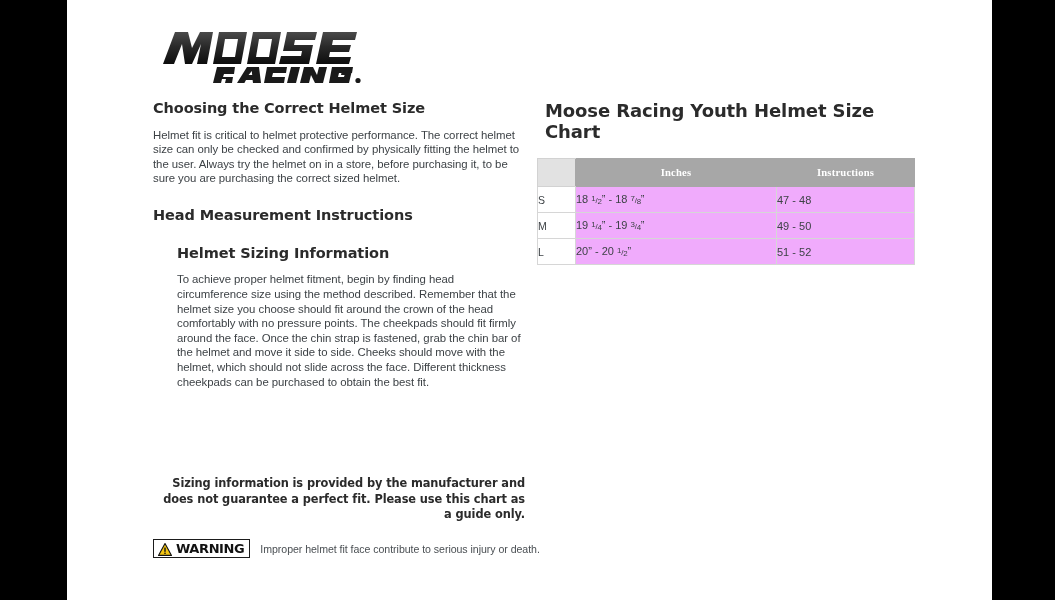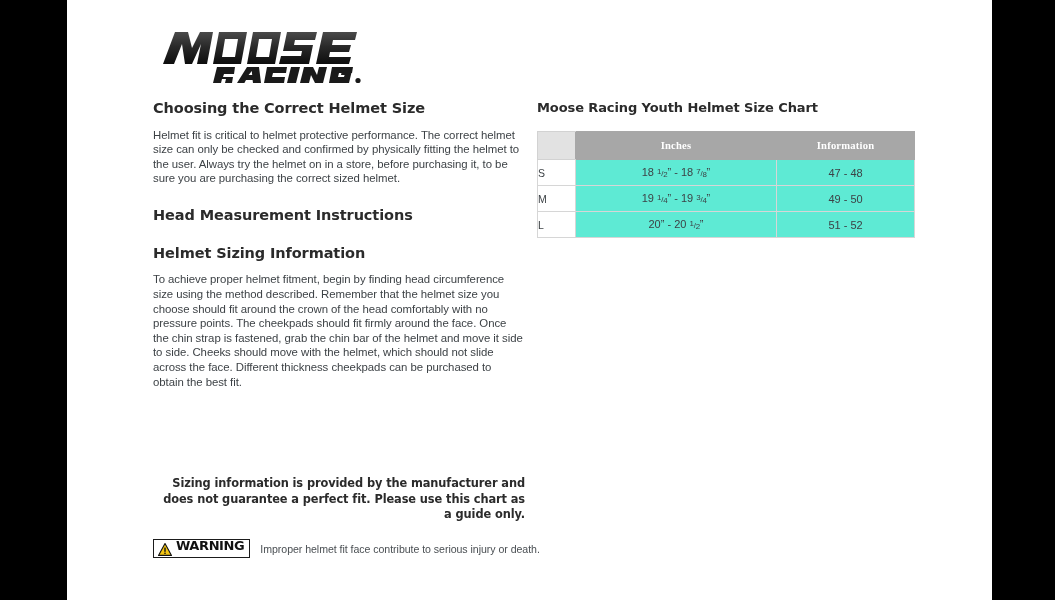--- a/index.html
+++ b/index.html
@@ -56,21 +56,21 @@
   h2.section-title {
     font-family: "DejaVu Sans", sans-serif;
     font-size: 14.5px;
     font-weight: bold;
     color: #2b2b2b;
     margin: 0 0 11px 0;
     letter-spacing: -0.1px;
     line-height: 1.15;
   }
   .sec { margin-bottom: 21px; }
-  .sec:last-child { margin-bottom: 0; }
+  .sec:last-child { margin-bottom: 0; margin-left: 24px; }
 
   p.body {
     font-family: "Liberation Sans", sans-serif;
     font-size: 11.4px;
     line-height: 14.6px;
     color: #3d4246;
     margin: 0;
     letter-spacing: -0.05px;
   }
 
@@ -87,24 +87,24 @@
     position: absolute;
     left: 86px;
     top: 476px;
     width: 372px;
     text-align: right;
   }
 
   
   h2.table-title {
     font-family: "DejaVu Sans", sans-serif;
-    font-size: 13px;
+    font-size: 18px;
     font-weight: bold;
     color: #2b2b2b;
-    margin: 0 0 16px 0;
+    margin: 0 0 16px 8px;
     letter-spacing: -0.1px;
   }
 
   table.size-chart {
     border-collapse: collapse;
     width: 377px;
     table-layout: fixed;
   }
   table.size-chart col.c-size { width: 38px; }
   table.size-chart col.c-in   { width: 201px; }
@@ -141,27 +141,27 @@
     border: 1px solid #d6d6d6;
     border-right: none;
     color: #3d4246;
     font-family: "Liberation Sans", sans-serif;
     font-size: 10.5px;
     text-align: left;
     padding-left: 9px;
     vertical-align: middle;
   }
   td.val-cell {
-    background: #5eead4;
+    background: #f0abfc;
     height: 26px;
     border: 1px solid #d6d6d6;
     color: #3d4246;
     font-family: "Liberation Sans", sans-serif;
     font-size: 11px;
-    text-align: center;
+    text-align: left;
     vertical-align: middle;
     white-space: nowrap;
   }
 
   
   .frac {
     font-size: 0.72em;
     letter-spacing: -0.2px;
   }
   .frac .n { vertical-align: 0.28em; }
@@ -188,21 +188,21 @@
     padding: 0 5px 0 4px;
   }
   .warning-badge .tri { display: block; width: 14px; height: 13px; }
   .warning-badge .wlabel {
     font-family: "DejaVu Sans", sans-serif;
     font-size: 13px;
     font-weight: bold;
     color: #111111;
     letter-spacing: -0.4px;
     line-height: 1;
-    padding-bottom: 7px;
+    padding-bottom: 1px;
   }
   .warning-text {
     font-family: "Liberation Sans", sans-serif;
     font-size: 10.6px;
     color: #4a4f53;
     letter-spacing: -0.05px;
     white-space: nowrap;
   }
 </style>
 </head>
@@ -275,21 +275,21 @@
       <table class="size-chart">
         <colgroup>
           <col class="c-size">
             <col class="c-in">
             <col class="c-cm">
         </colgroup>
         <thead>
           <tr>
             <th class="hdr-blank"></th>
             <th class="hdr">Inches</th>
-            <th class="hdr">Information</th>
+            <th class="hdr">Instructions</th>
           </tr>
         </thead>
         <tbody>
           <tr>
             <td class="size-cell">S</td>
             <td class="val-cell">18 <span class="frac"><span class="n">1</span><span class="s">/</span><span class="d">2</span></span><span class="qt">”</span> - 18 <span class="frac"><span class="n">7</span><span class="s">/</span><span class="d">8</span></span><span class="qt">”</span></td>
             <td class="val-cell">47 - 48</td>
           </tr>
           <tr>
             <td class="size-cell">M</td>

